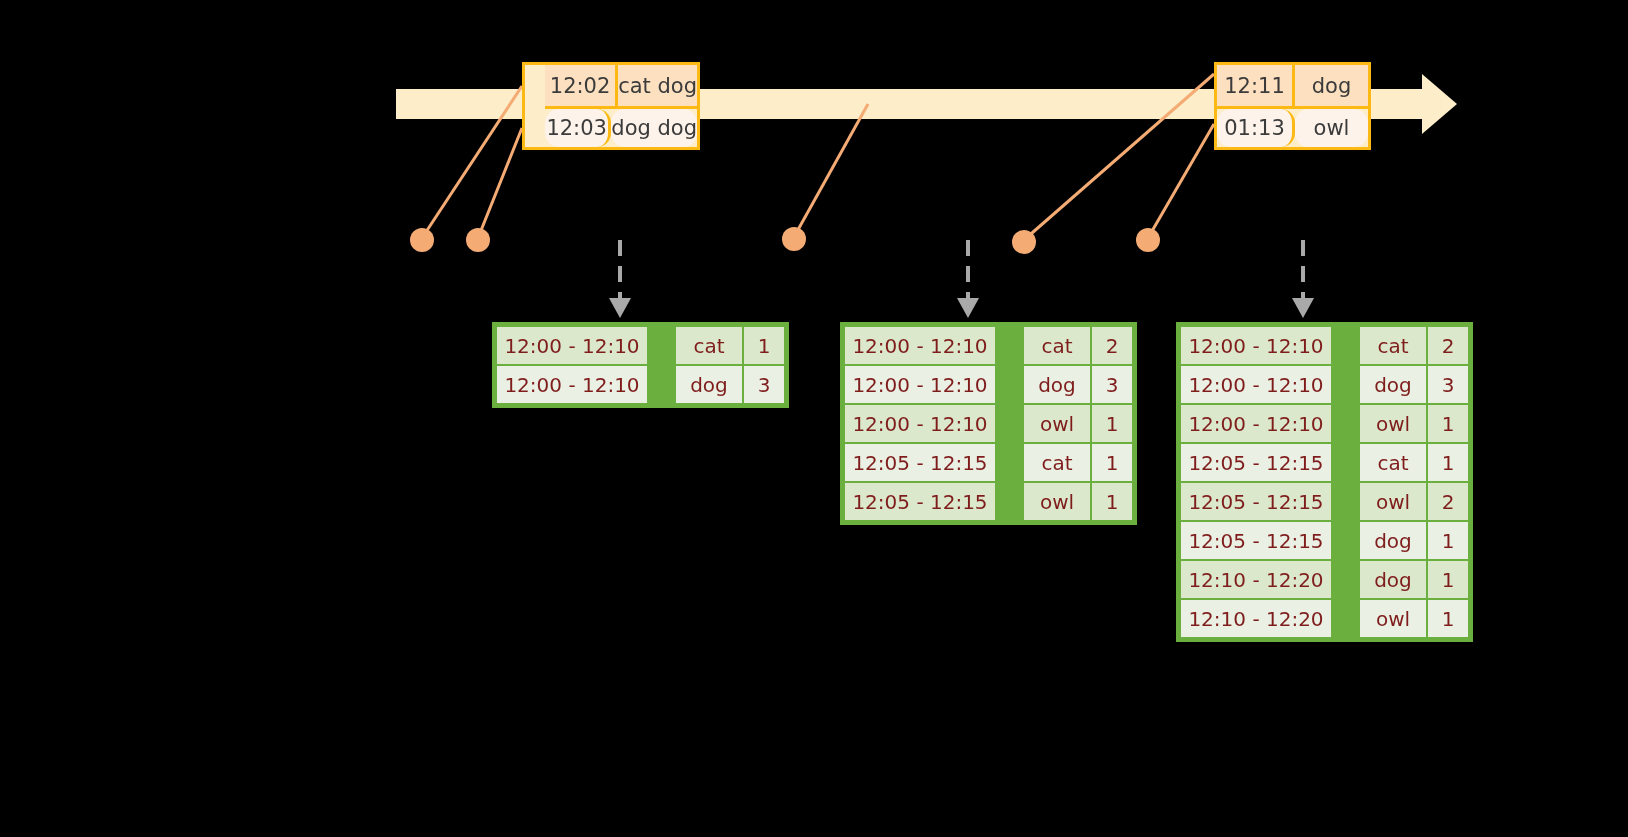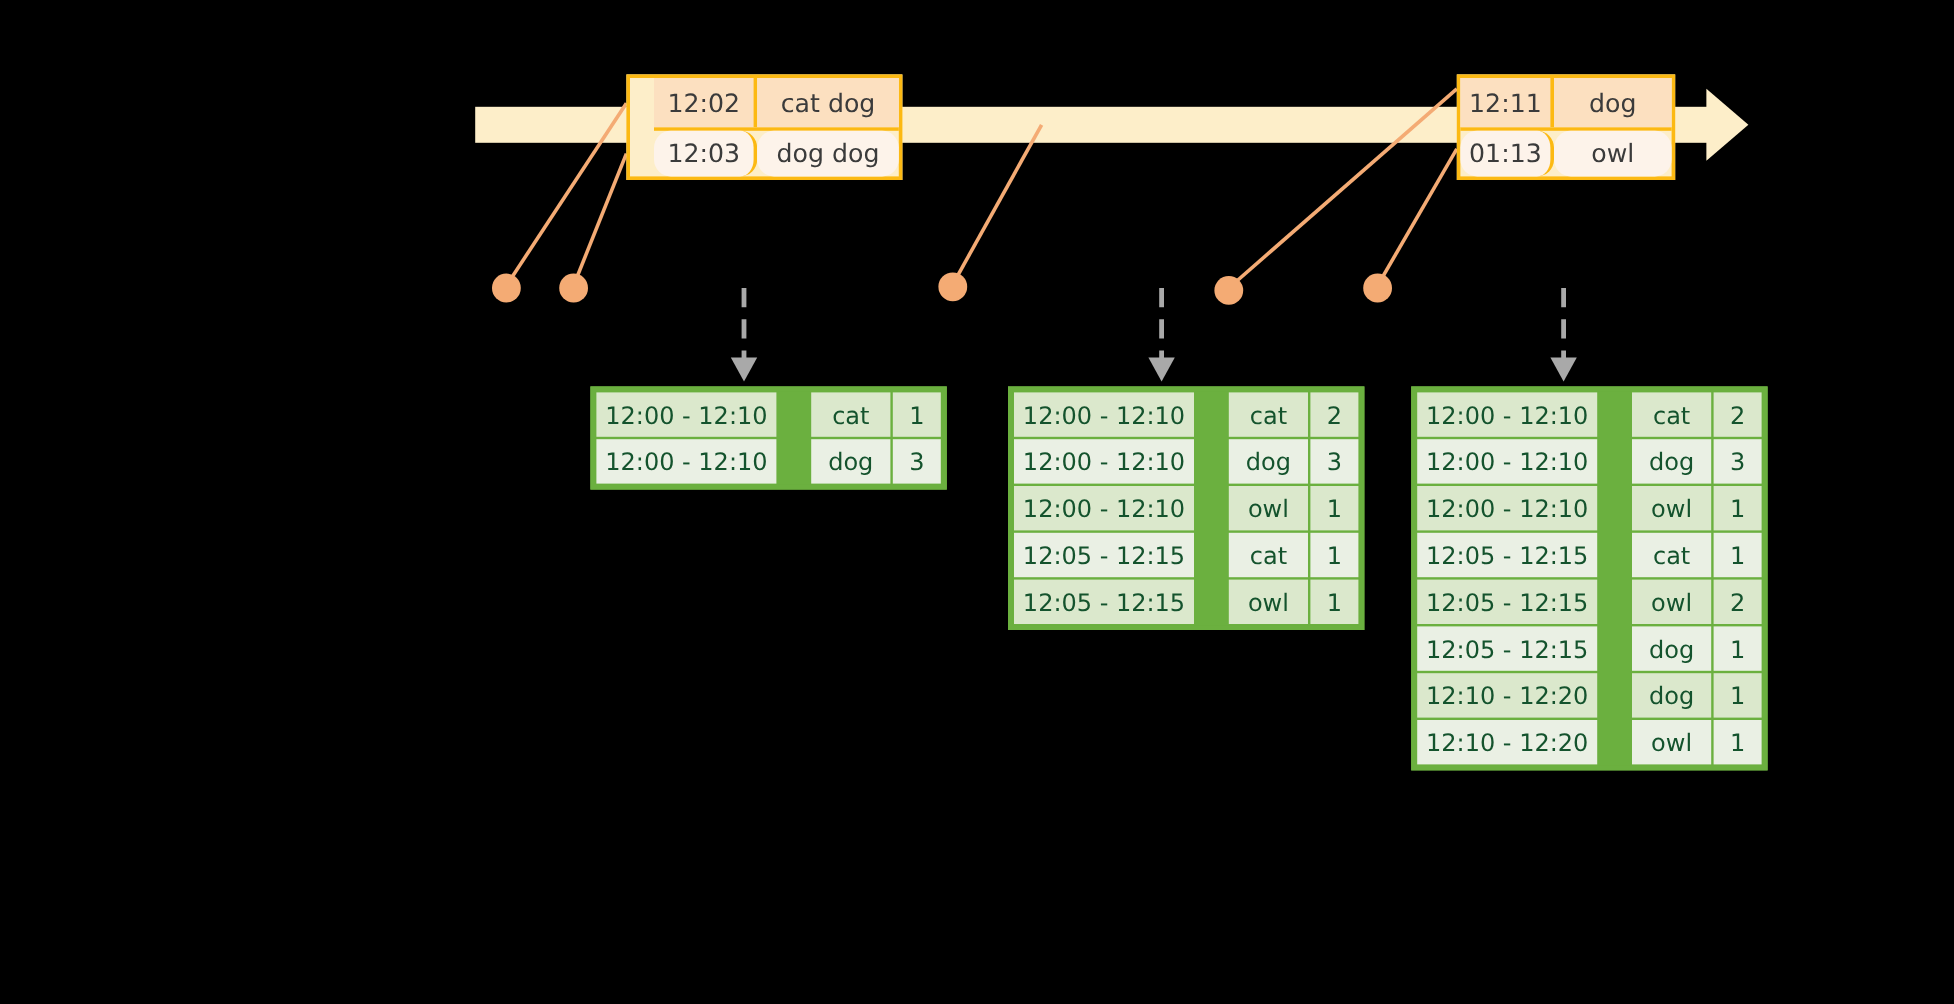--- a/index.html
+++ b/index.html
@@ -69,23 +69,23 @@
   .event-cell.time {
     width: 86px;
     border-right: 3px solid #fcb913;
   }
   .event-cell.payload {
     flex: 1 1 auto;
   }
   .row-shade-a .event-cell { background: #fce0c0; }
   .row-shade-b .event-cell { background: #fdf3ea; border-radius: 14px; }
 
-  #event-box-1 { left: 522px; top: 62px;  width: 230px; padding-left: 20px; }
+  #event-box-1 { left: 522px; top: 62px;  width: 178px; padding-left: 20px; }
   #event-box-2 { left: 868px; top: 82px;  width: 206px; }
-  #event-box-3 { left: 1214px; top: 62px; width: 182px; }
+  #event-box-3 { left: 1214px; top: 62px; width: 157px; }
   #event-box-3 .event-cell.time { width: 78px; }
 
   
   .dot {
     position: absolute;
     width: 24px;
     height: 24px;
     border-radius: 50%;
     background: #f4ab74;
   }
@@ -114,21 +114,21 @@
     display: flex;
     height: 39px;
     box-sizing: border-box;
   }
   .res-cell {
     display: flex;
     align-items: center;
     justify-content: center;
     box-sizing: border-box;
     font-size: 20px;
-    color: #14532d;
+    color: #7f1d1d;
     white-space: nowrap;
     margin: 1px;
   }
   .res-cell.window { flex: 0 0 auto; }
   .res-cell.key    { flex: 0 0 auto; margin-left: 28px; }
   .res-cell.count  { flex: 0 0 auto; }
   .shade-a .res-cell { background: #dbe8cc; }
   .shade-b .res-cell { background: #eaf0e4; }
 
   #result-table-1 { left: 492px;  top: 322px; }

